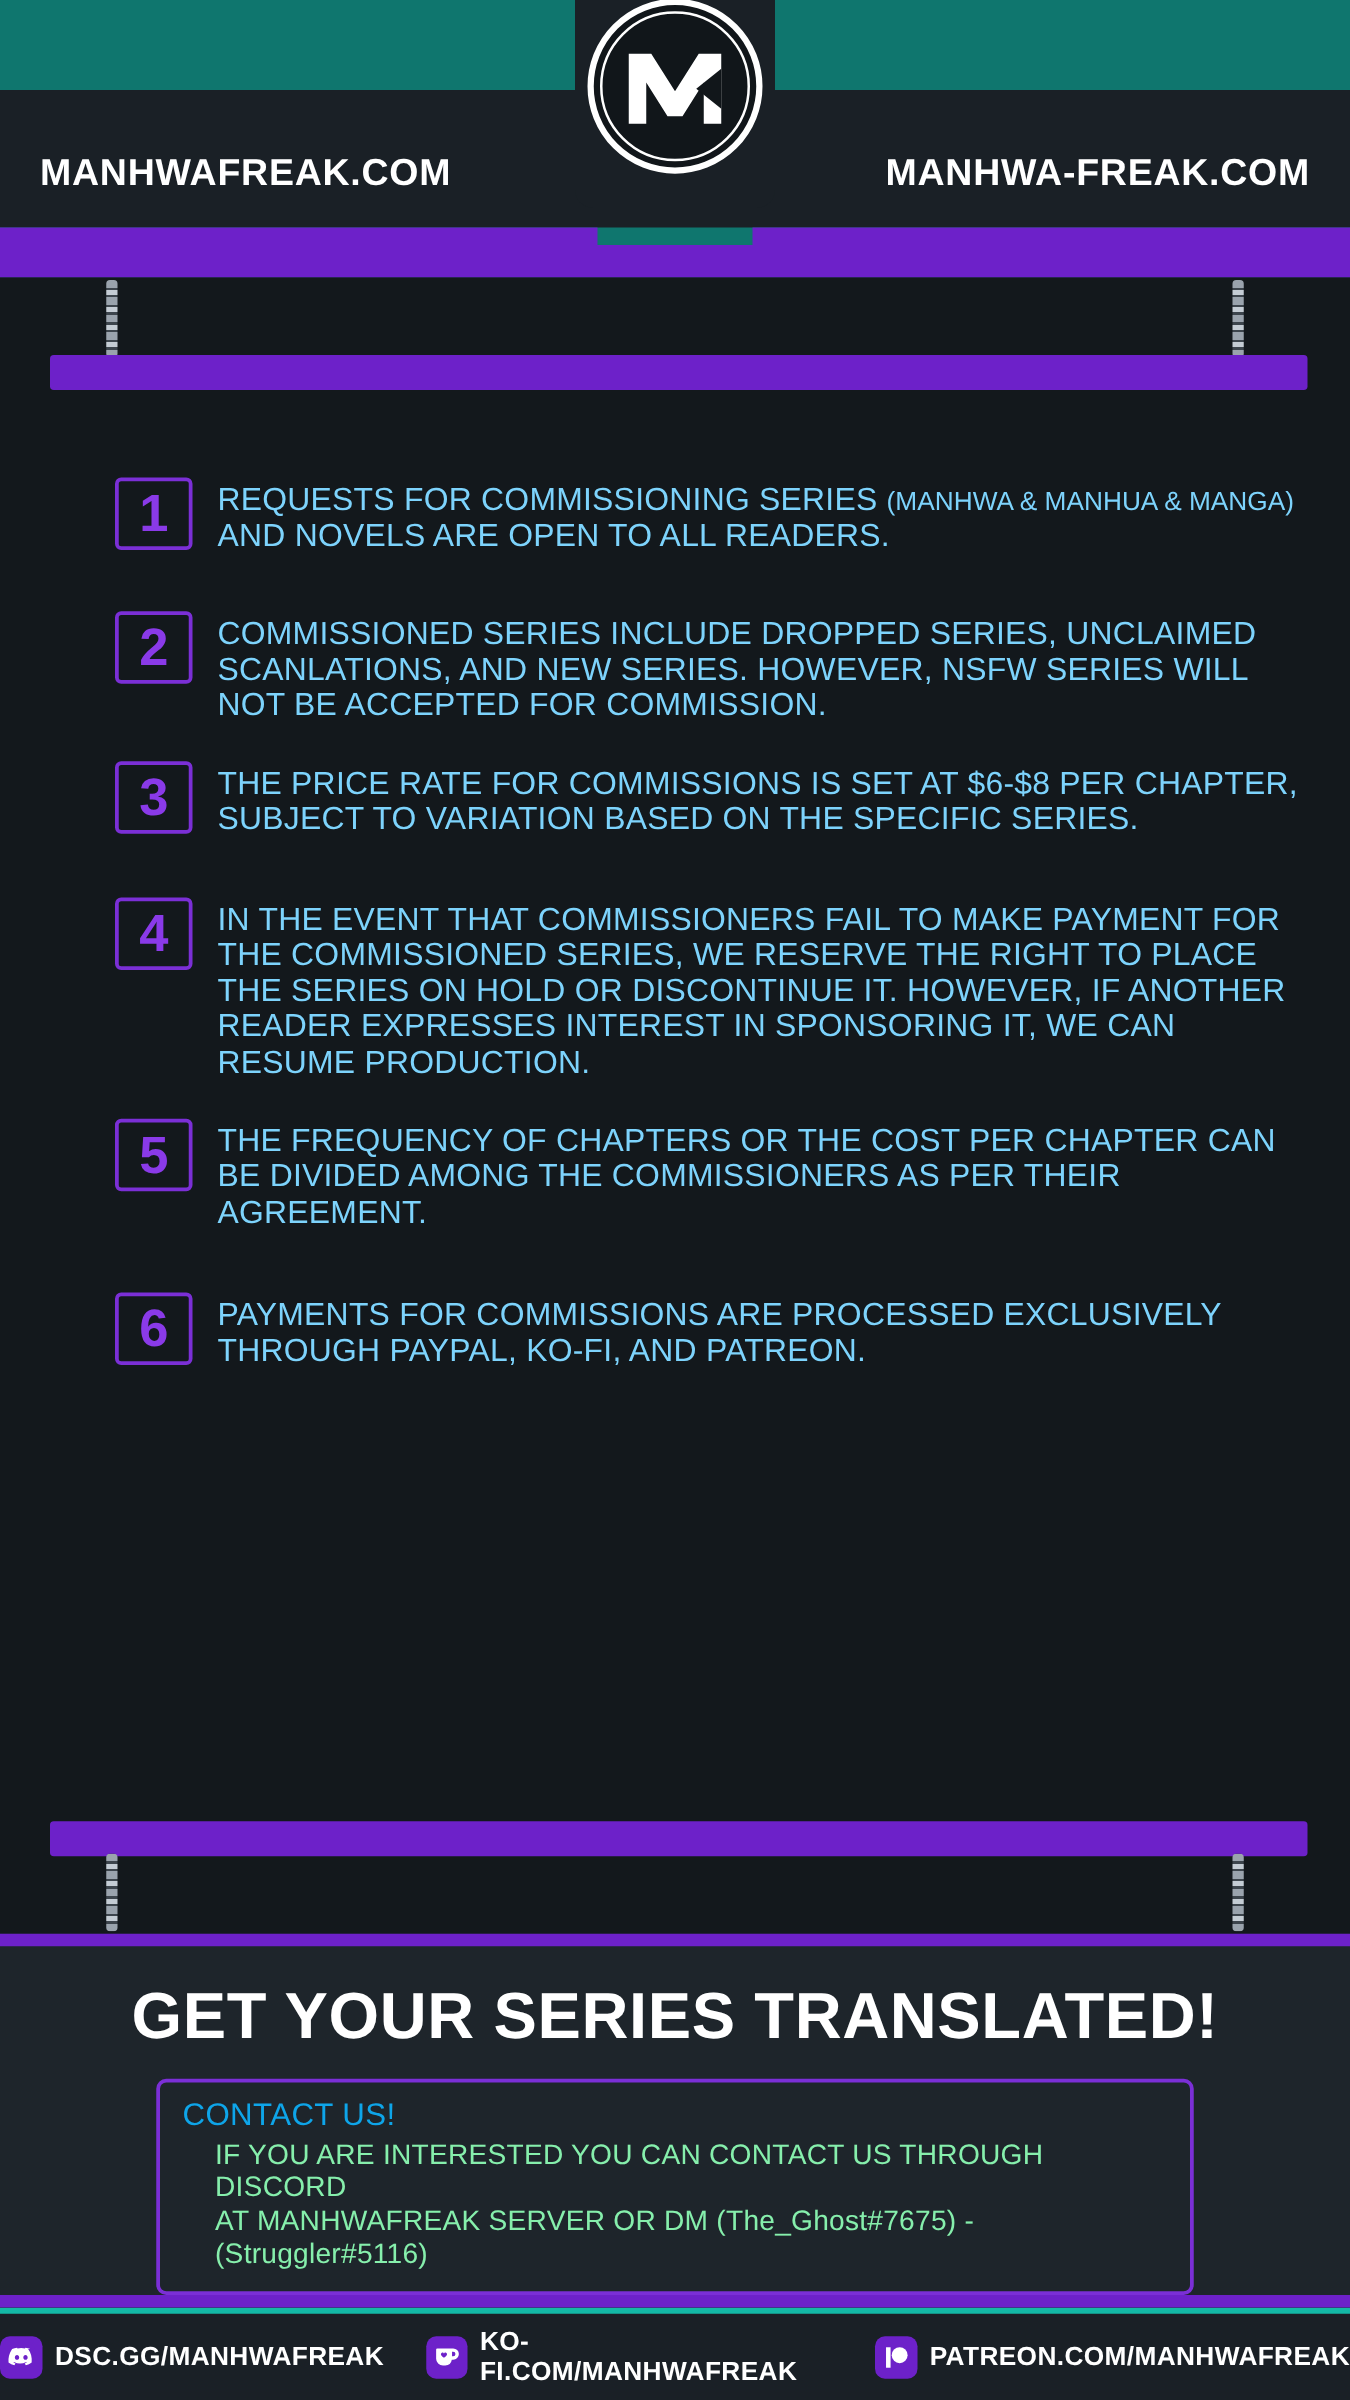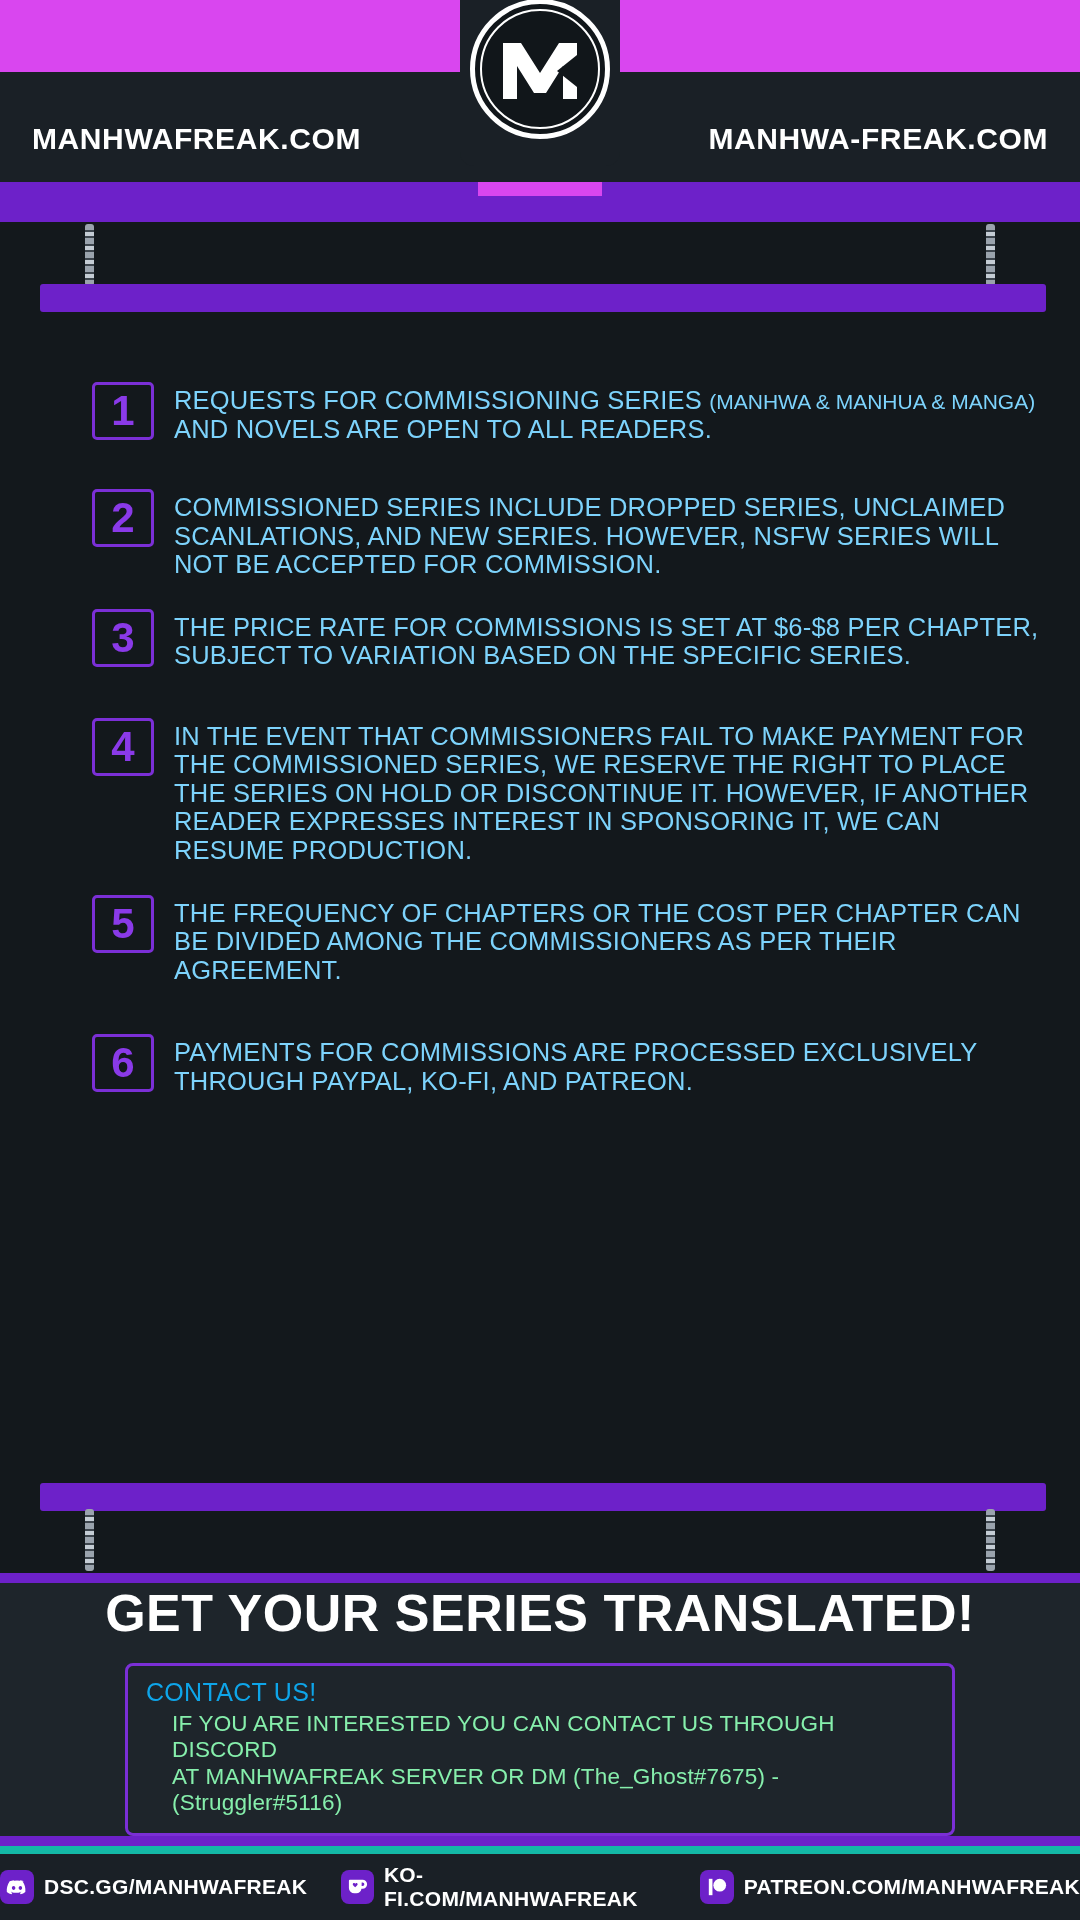--- a/index.html
+++ b/index.html
@@ -17,21 +17,21 @@
     background: #13181c;
     display: flex;
     flex-direction: column;
   }
 
   
   .header {
     position: relative;
     height: 222px;
     flex: 0 0 222px;
-    background: #d946ef;
+    background: #0f766e;
   }
   .header-band {
     position: absolute;
     left: 0; right: 0;
     top: 72px;
     height: 110px;
     background: #1a2026;
   }
   .header-underline-left {
     position: absolute;
@@ -198,20 +198,21 @@
   
   .cta {
     position: relative;
     flex: 0 0 270px;
     background: #1e252b;
     border-top: 10px solid #6d21c9;
     border-bottom: 10px solid #6d21c9;
     display: flex;
     flex-direction: column;
     align-items: center;
+    padding-top: 26px;
   }
   .cta-title {
     font-size: 52px;
     font-weight: bold;
     color: #ffffff;
     letter-spacing: 0.5px;
   }
   .contact-box {
     margin-top: 20px;
     width: 830px;
@@ -234,21 +235,21 @@
   }
 
   
   .social {
     flex: 0 0 74px;
     background: #1a2026;
     display: flex;
     align-items: center;
     justify-content: center;
     gap: 34px;
-    border-top: 8px solid #14b8a6;
+    border-top: 5px solid #14b8a6;
   }
   .social-item {
     display: flex;
     align-items: center;
     gap: 10px;
   }
   .social-badge {
     width: 34px;
     height: 34px;
     border-radius: 8px;

